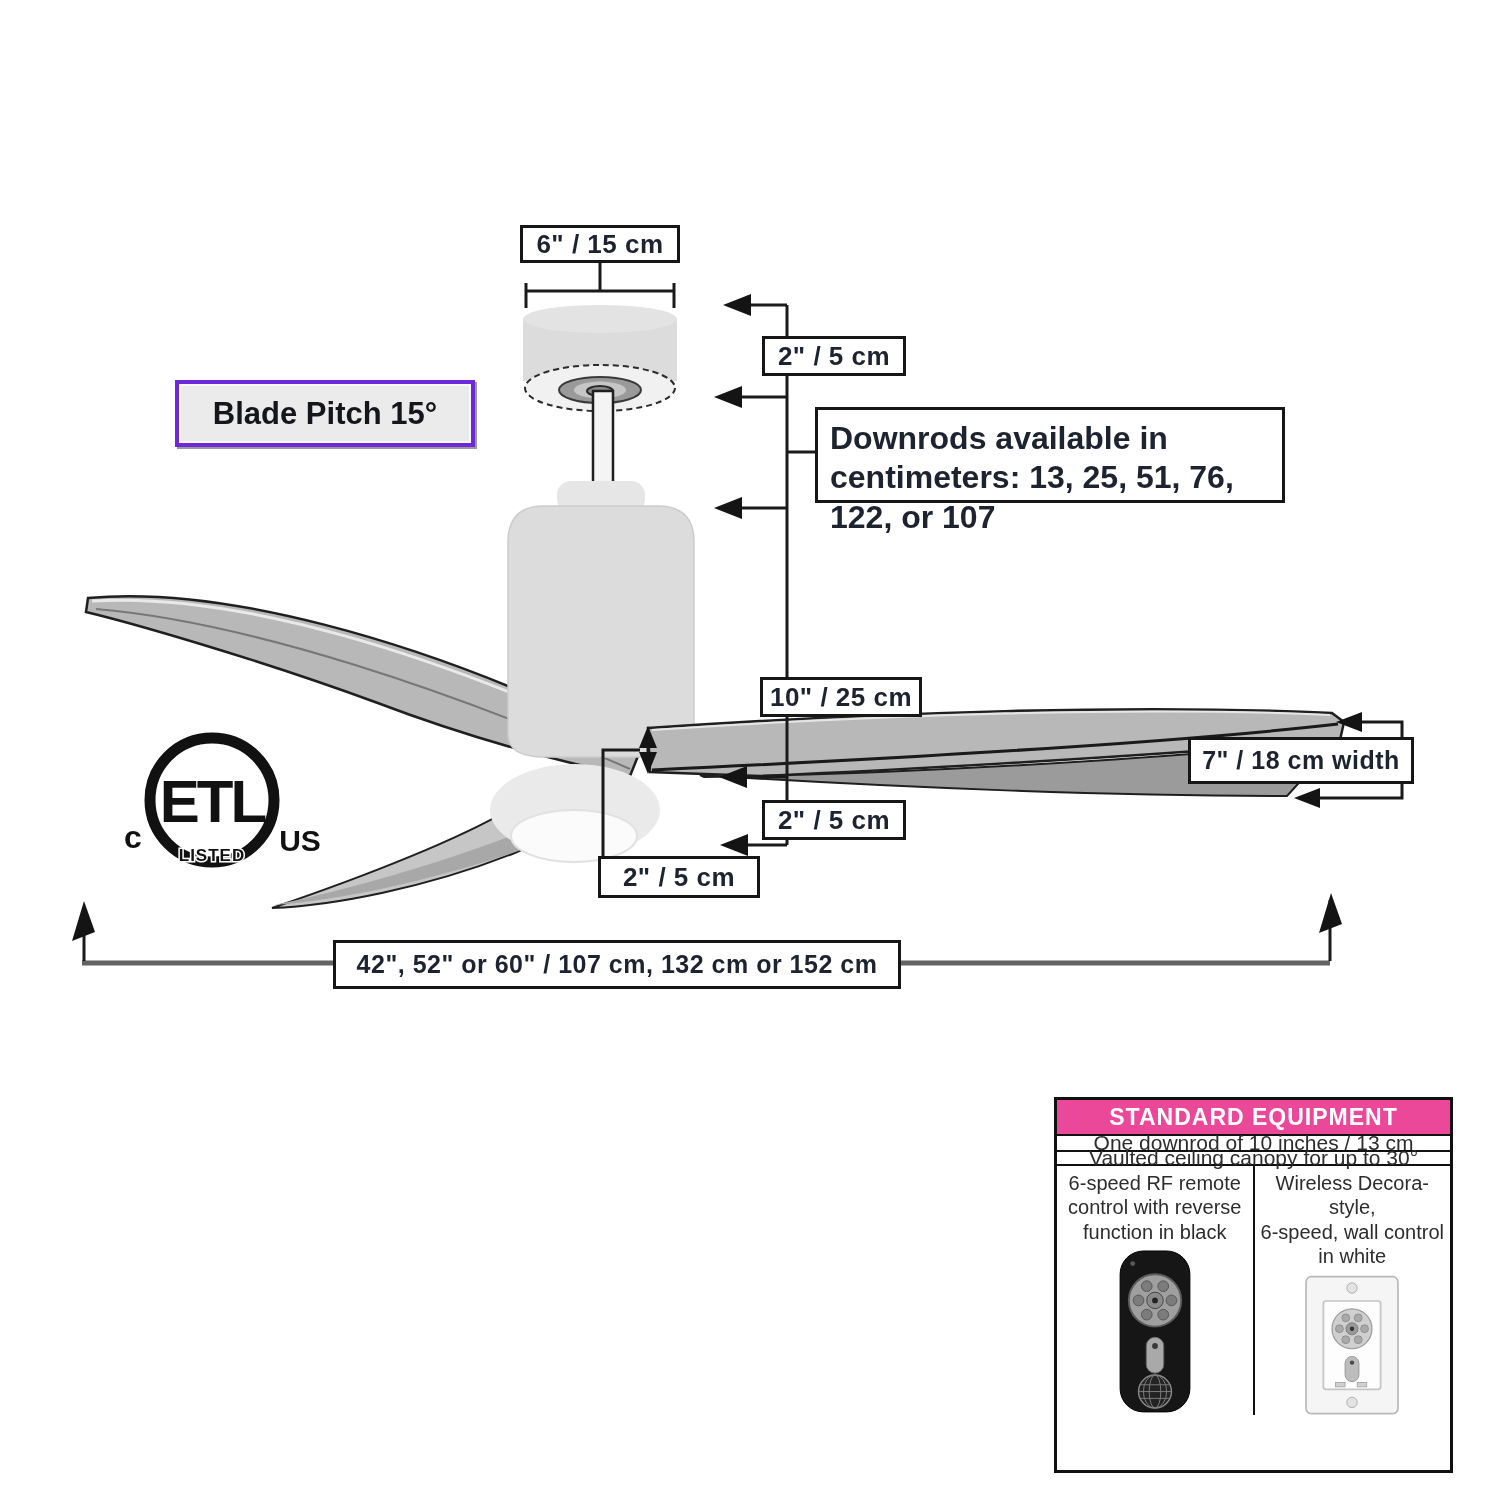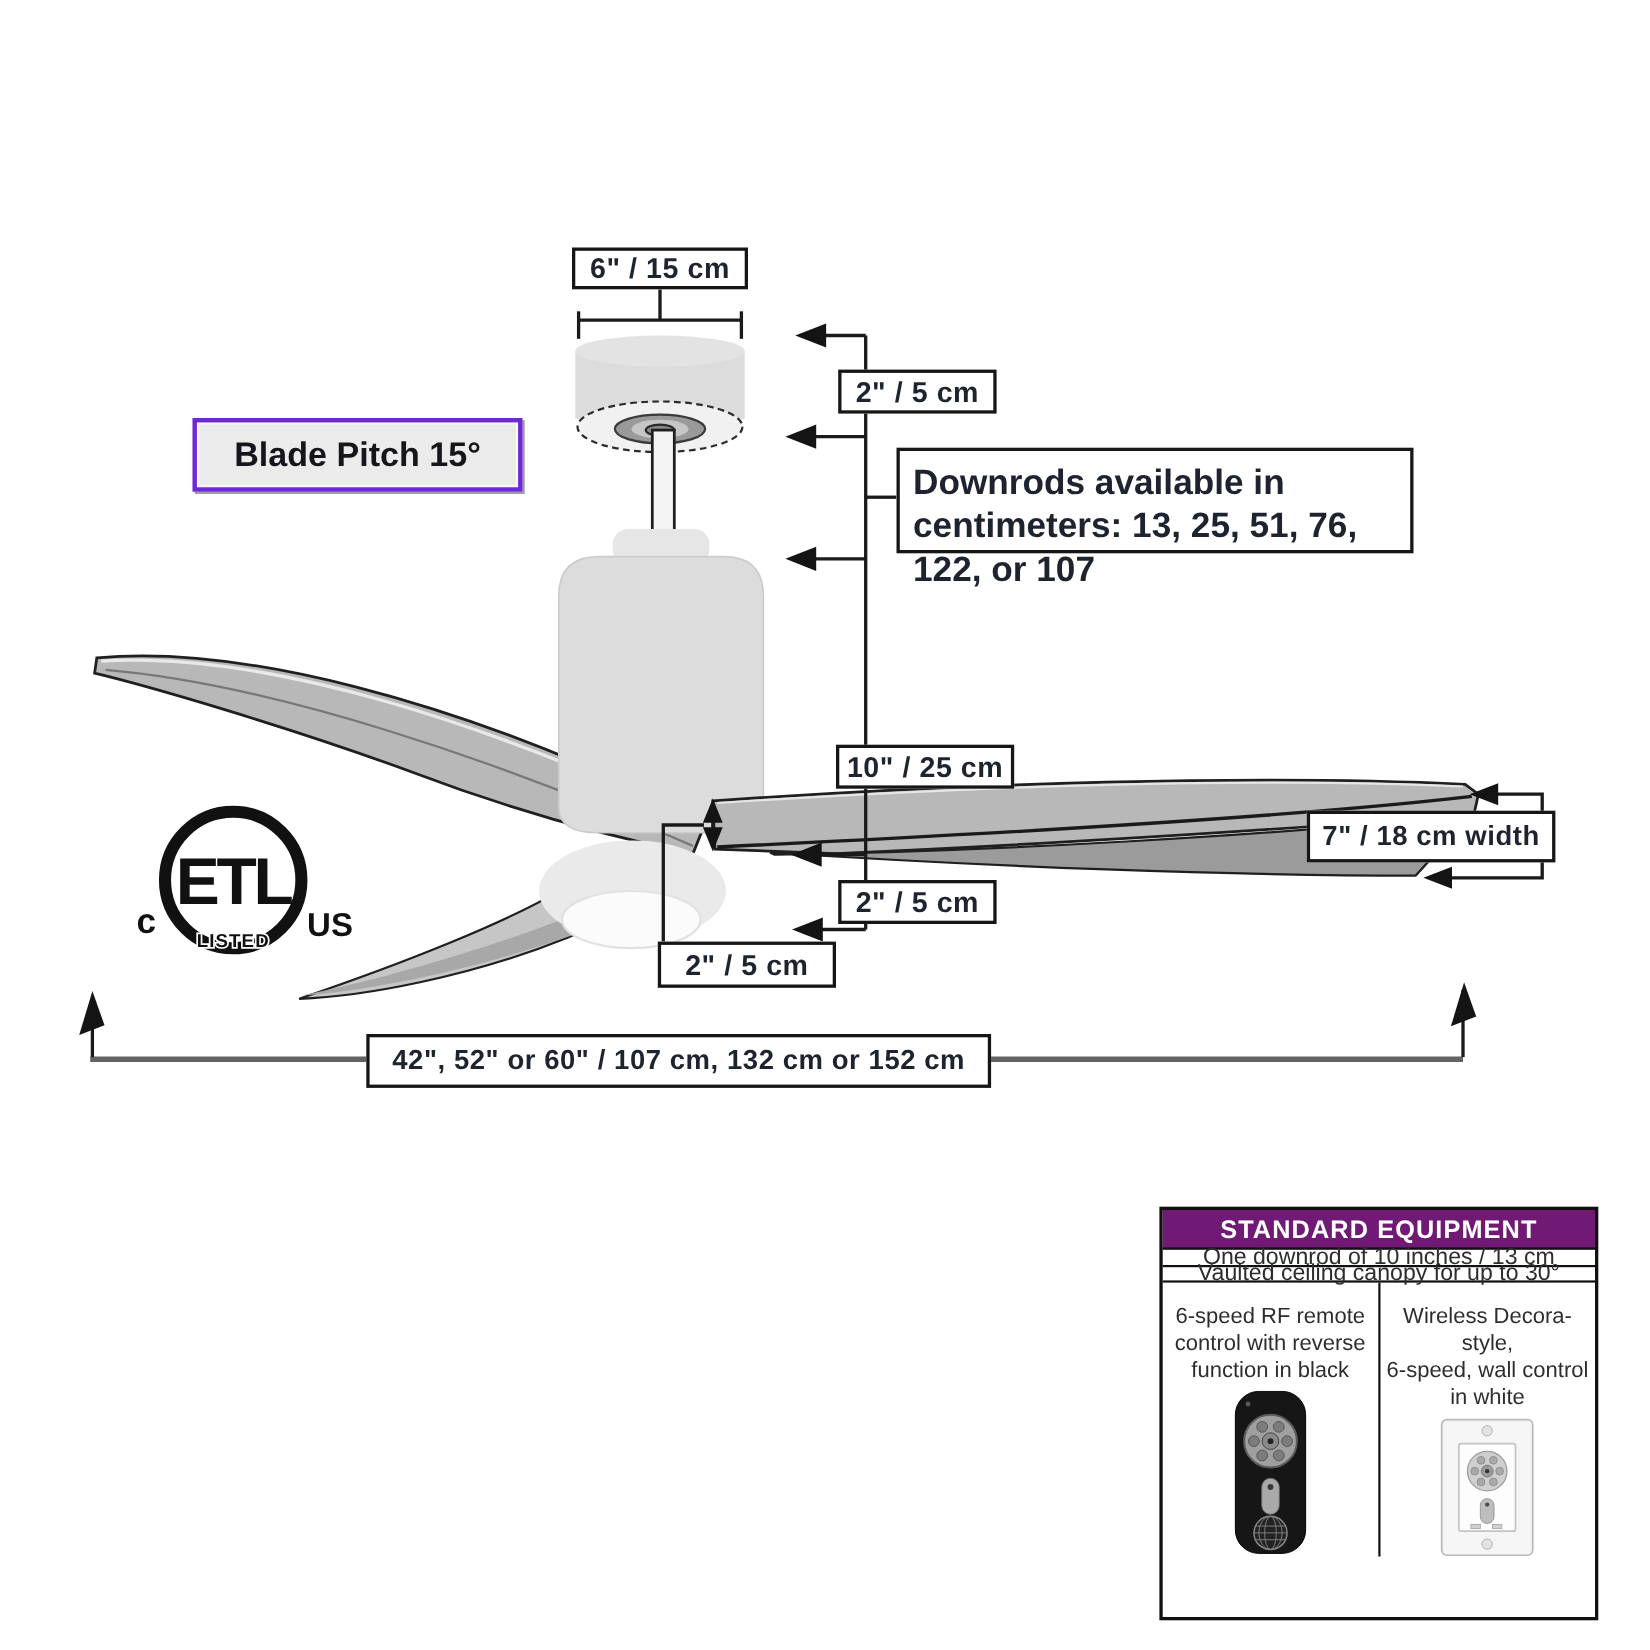--- a/index.html
+++ b/index.html
@@ -22,32 +22,32 @@
   }
   .downrods-note{
     position:absolute;background:#ffffff;border:3px solid #161616;
     box-sizing:border-box;padding:9px 12px;font-size:32px;font-weight:bold;
     color:#1d2430;line-height:1.23;
   }
   .equip-table{
     position:absolute;border:3px solid #101010;background:#ffffff;box-sizing:border-box;
   }
   .equip-header{
-    background:#701a75;color:#ffffff;font-weight:bold;font-size:23px;
+    background:#ec4899;color:#ffffff;font-weight:bold;font-size:23px;
     display:flex;align-items:center;justify-content:center;letter-spacing:1px;
     height:34px;border-bottom:2px solid #101010;
   }
   .equip-row{
     display:flex;align-items:center;justify-content:center;
     font-size:21px;color:#2d2d2d;border-bottom:2px solid #101010;box-sizing:border-box;
   }
   .equip-bottom{display:flex;height:249px;}
   .equip-cell{
     flex:1;display:flex;flex-direction:column;align-items:center;
-    padding-top:19px;box-sizing:border-box;
+    padding-top:5px;box-sizing:border-box;
   }
   .equip-cell.left{border-right:2px solid #101010;}
   .cap-line{font-size:20px;color:#2d2d2d;line-height:1.22;text-align:center;}
   .device-art{margin-top:6px;}
 </style>
 </head>
 <body>
 
 <div class="stage">
 

